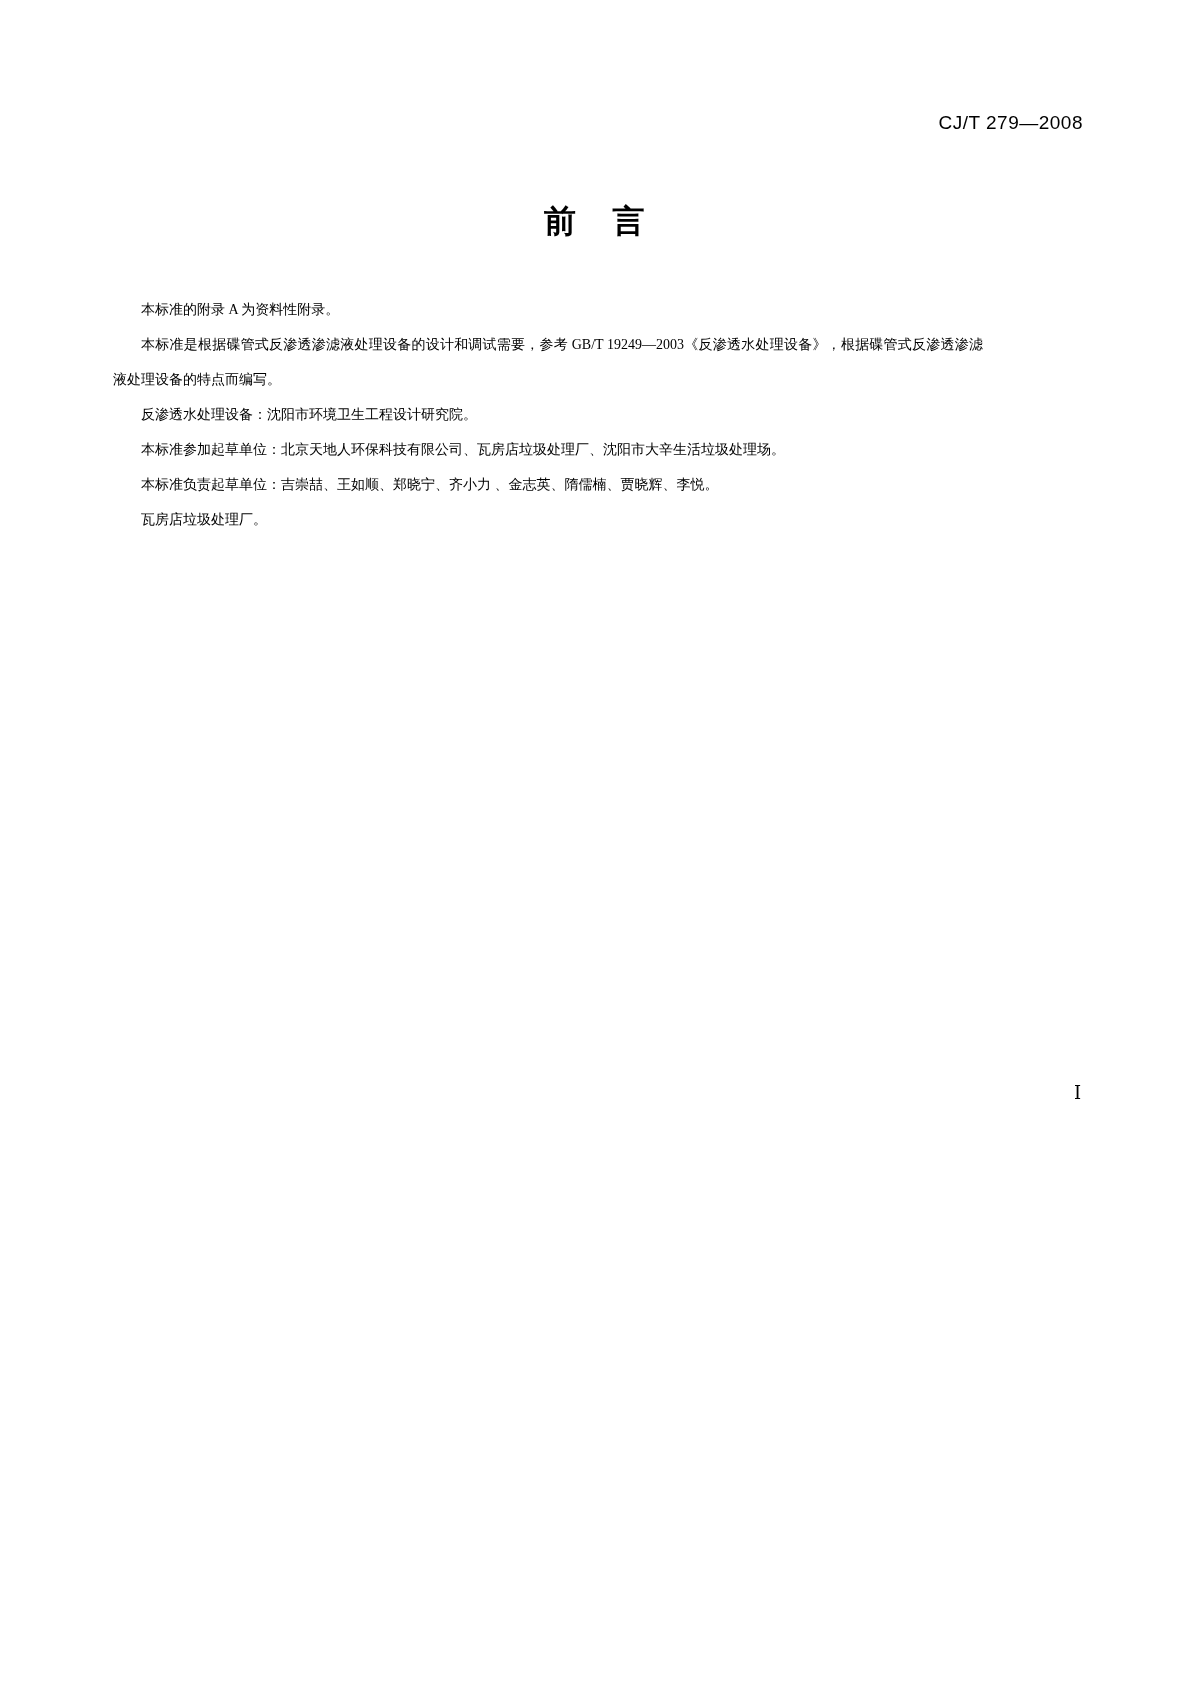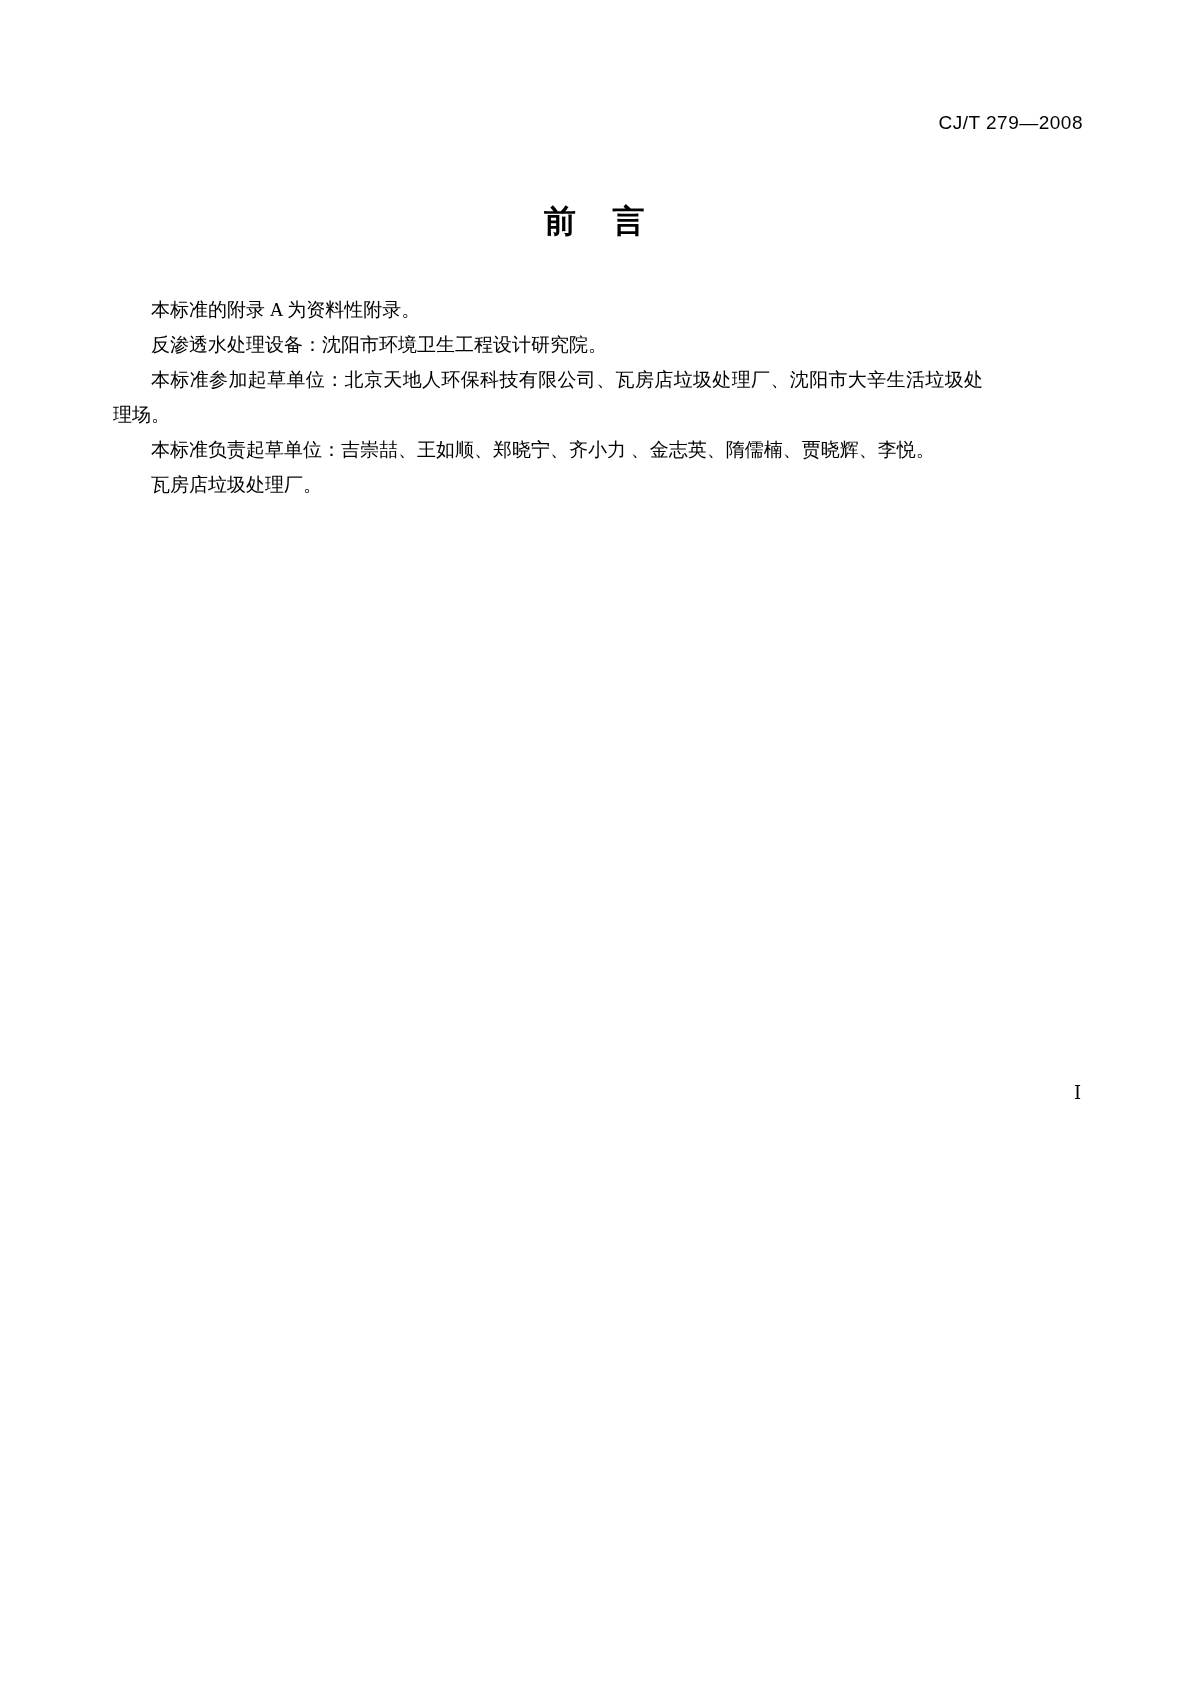--- a/index.html
+++ b/index.html
@@ -40,21 +40,21 @@
   }
   .doc-title .gap {
     display: inline-block;
     width: 34px;
   }
   .body-block {
     position: absolute;
     top: 292px;
     left: 113px;
     width: 870px;
-    font-size: 19px;
+    font-size: 14px;
     line-height: 35px;
     text-align: justify;
   }
   .para {
     text-indent: 2em;
     margin: 0 0 0 0;
   }
   .footer-page {
     position: absolute;
     bottom: 108px;
@@ -69,20 +69,21 @@
 <div class="page">
 
   <div class="header-code">CJ/T 279—2008</div>
 
   <div class="doc-title">
     <span>前</span><span class="gap"></span><span>言</span>
   </div>
 
   <div class="body-block">
     <p class="para">本标准的附录 A 为资料性附录。</p>
+    <p class="para">本标准是根据碟管式反渗透渗滤液处理设备的设计和调试需要，参考 GB/T 19249—2003《反渗透水处理设备》，根据碟管式反渗透渗滤液处理设备的特点而编写。</p>
     <p class="para">反渗透水处理设备：沈阳市环境卫生工程设计研究院。</p>
     <p class="para">本标准参加起草单位：北京天地人环保科技有限公司、瓦房店垃圾处理厂、沈阳市大辛生活垃圾处理场。</p>
     <p class="para">本标准负责起草单位：吉崇喆、王如顺、郑晓宁、齐小力 、金志英、隋儒楠、贾晓辉、李悦。</p>
     <p class="para">瓦房店垃圾处理厂。</p>
   </div>
 
   <div class="footer-page">Ⅰ</div>
 
 </div>
 

